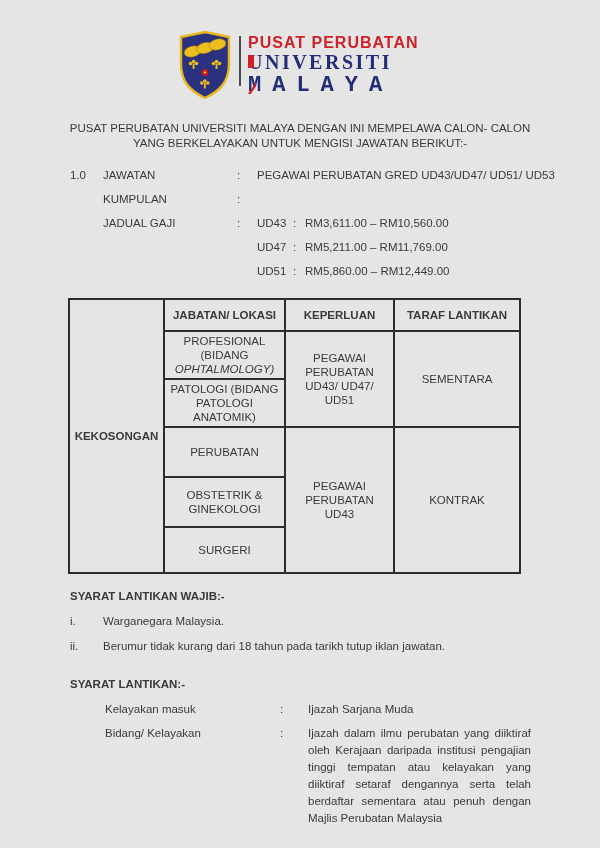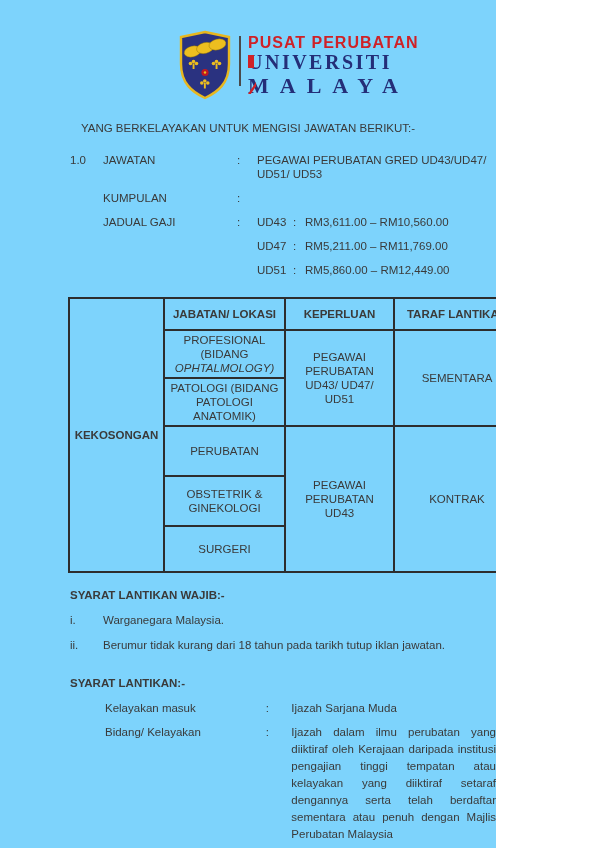--- a/index.html
+++ b/index.html
@@ -3,33 +3,33 @@
 <meta charset="utf-8">
 <style>
   :root{
     --red:#cf2127;
     --navy:#242e78;
     --ink:#3a3a3a;
     --border:#2d2d2d;
   }
   html,body{margin:0;padding:0;background:#ffffff;}
   .page{
-    width:496px;height:848px;background:#7dd3fc;position:relative;overflow:hidden;
+    width:600px;height:848px;background:#e5e5e5;position:relative;overflow:hidden;
     font-family:"Liberation Sans","DejaVu Sans",sans-serif;
     color:var(--ink);font-size:11.5px;
   }
   
   .logo{display:flex;align-items:flex-start;margin:30px 0 0 178px;height:76px;}
   .crest{flex:0 0 auto;}
   .logo-divider{width:2px;height:50px;background:#4a4a4a;margin:6px 7px 0 7px;}
   .logo-text{display:flex;flex-direction:column;position:relative;padding-top:4px;}
   .logo-l1{color:var(--red);font-weight:bold;font-size:16px;letter-spacing:1px;line-height:17px;}
   .logo-l2{color:var(--navy);font-family:"Liberation Serif","DejaVu Serif",serif;font-weight:bold;
            font-size:20px;letter-spacing:2.5px;line-height:23px;position:relative;}
-  .logo-l3{color:var(--navy);font-family:Liberation Serif, serif;font-weight:bold;
+  .logo-l3{color:var(--navy);font-family:Liberation Mono, monospace;font-weight:bold;
            font-size:22px;letter-spacing:11px;line-height:23px;position:relative;}
   .u-accent{position:absolute;left:0px;top:4px;width:6px;height:13px;background:var(--red);}
   .m-accent{position:absolute;left:0px;top:8px;width:8px;height:12px;background:var(--red);
             clip-path:polygon(0 100%,100% 0,100% 35%,35% 100%);}
   
   .intro{text-align:center;margin-top:15px;line-height:15px;padding:0 30px;}
   
   .pos-block{margin:17px 0 0 70px;}
   .frow{display:flex;margin-bottom:10px;line-height:14px;}
   .fnum{width:33px;}
@@ -100,20 +100,21 @@
       <span class="logo-l2">
         <span class="u-accent"></span><span>UNIVERSITI</span>
       </span>
       <span class="logo-l3">
         <span class="m-accent"></span><span>MALAYA</span>
       </span>
     </div>
   </div>
 
   <div class="intro">
+    <div>PUSAT PERUBATAN UNIVERSITI MALAYA DENGAN INI MEMPELAWA CALON- CALON</div>
     <div>YANG BERKELAYAKAN UNTUK MENGISI JAWATAN BERIKUT:-</div>
   </div>
 
   <div class="pos-block">
     <div class="frow">
       <span class="fnum">1.0</span>
       <span class="flbl">JAWATAN</span>
       <span class="fcol">:</span>
       <span class="fval">PEGAWAI PERUBATAN GRED UD43/UD47/ UD51/ UD53</span>
     </div>

